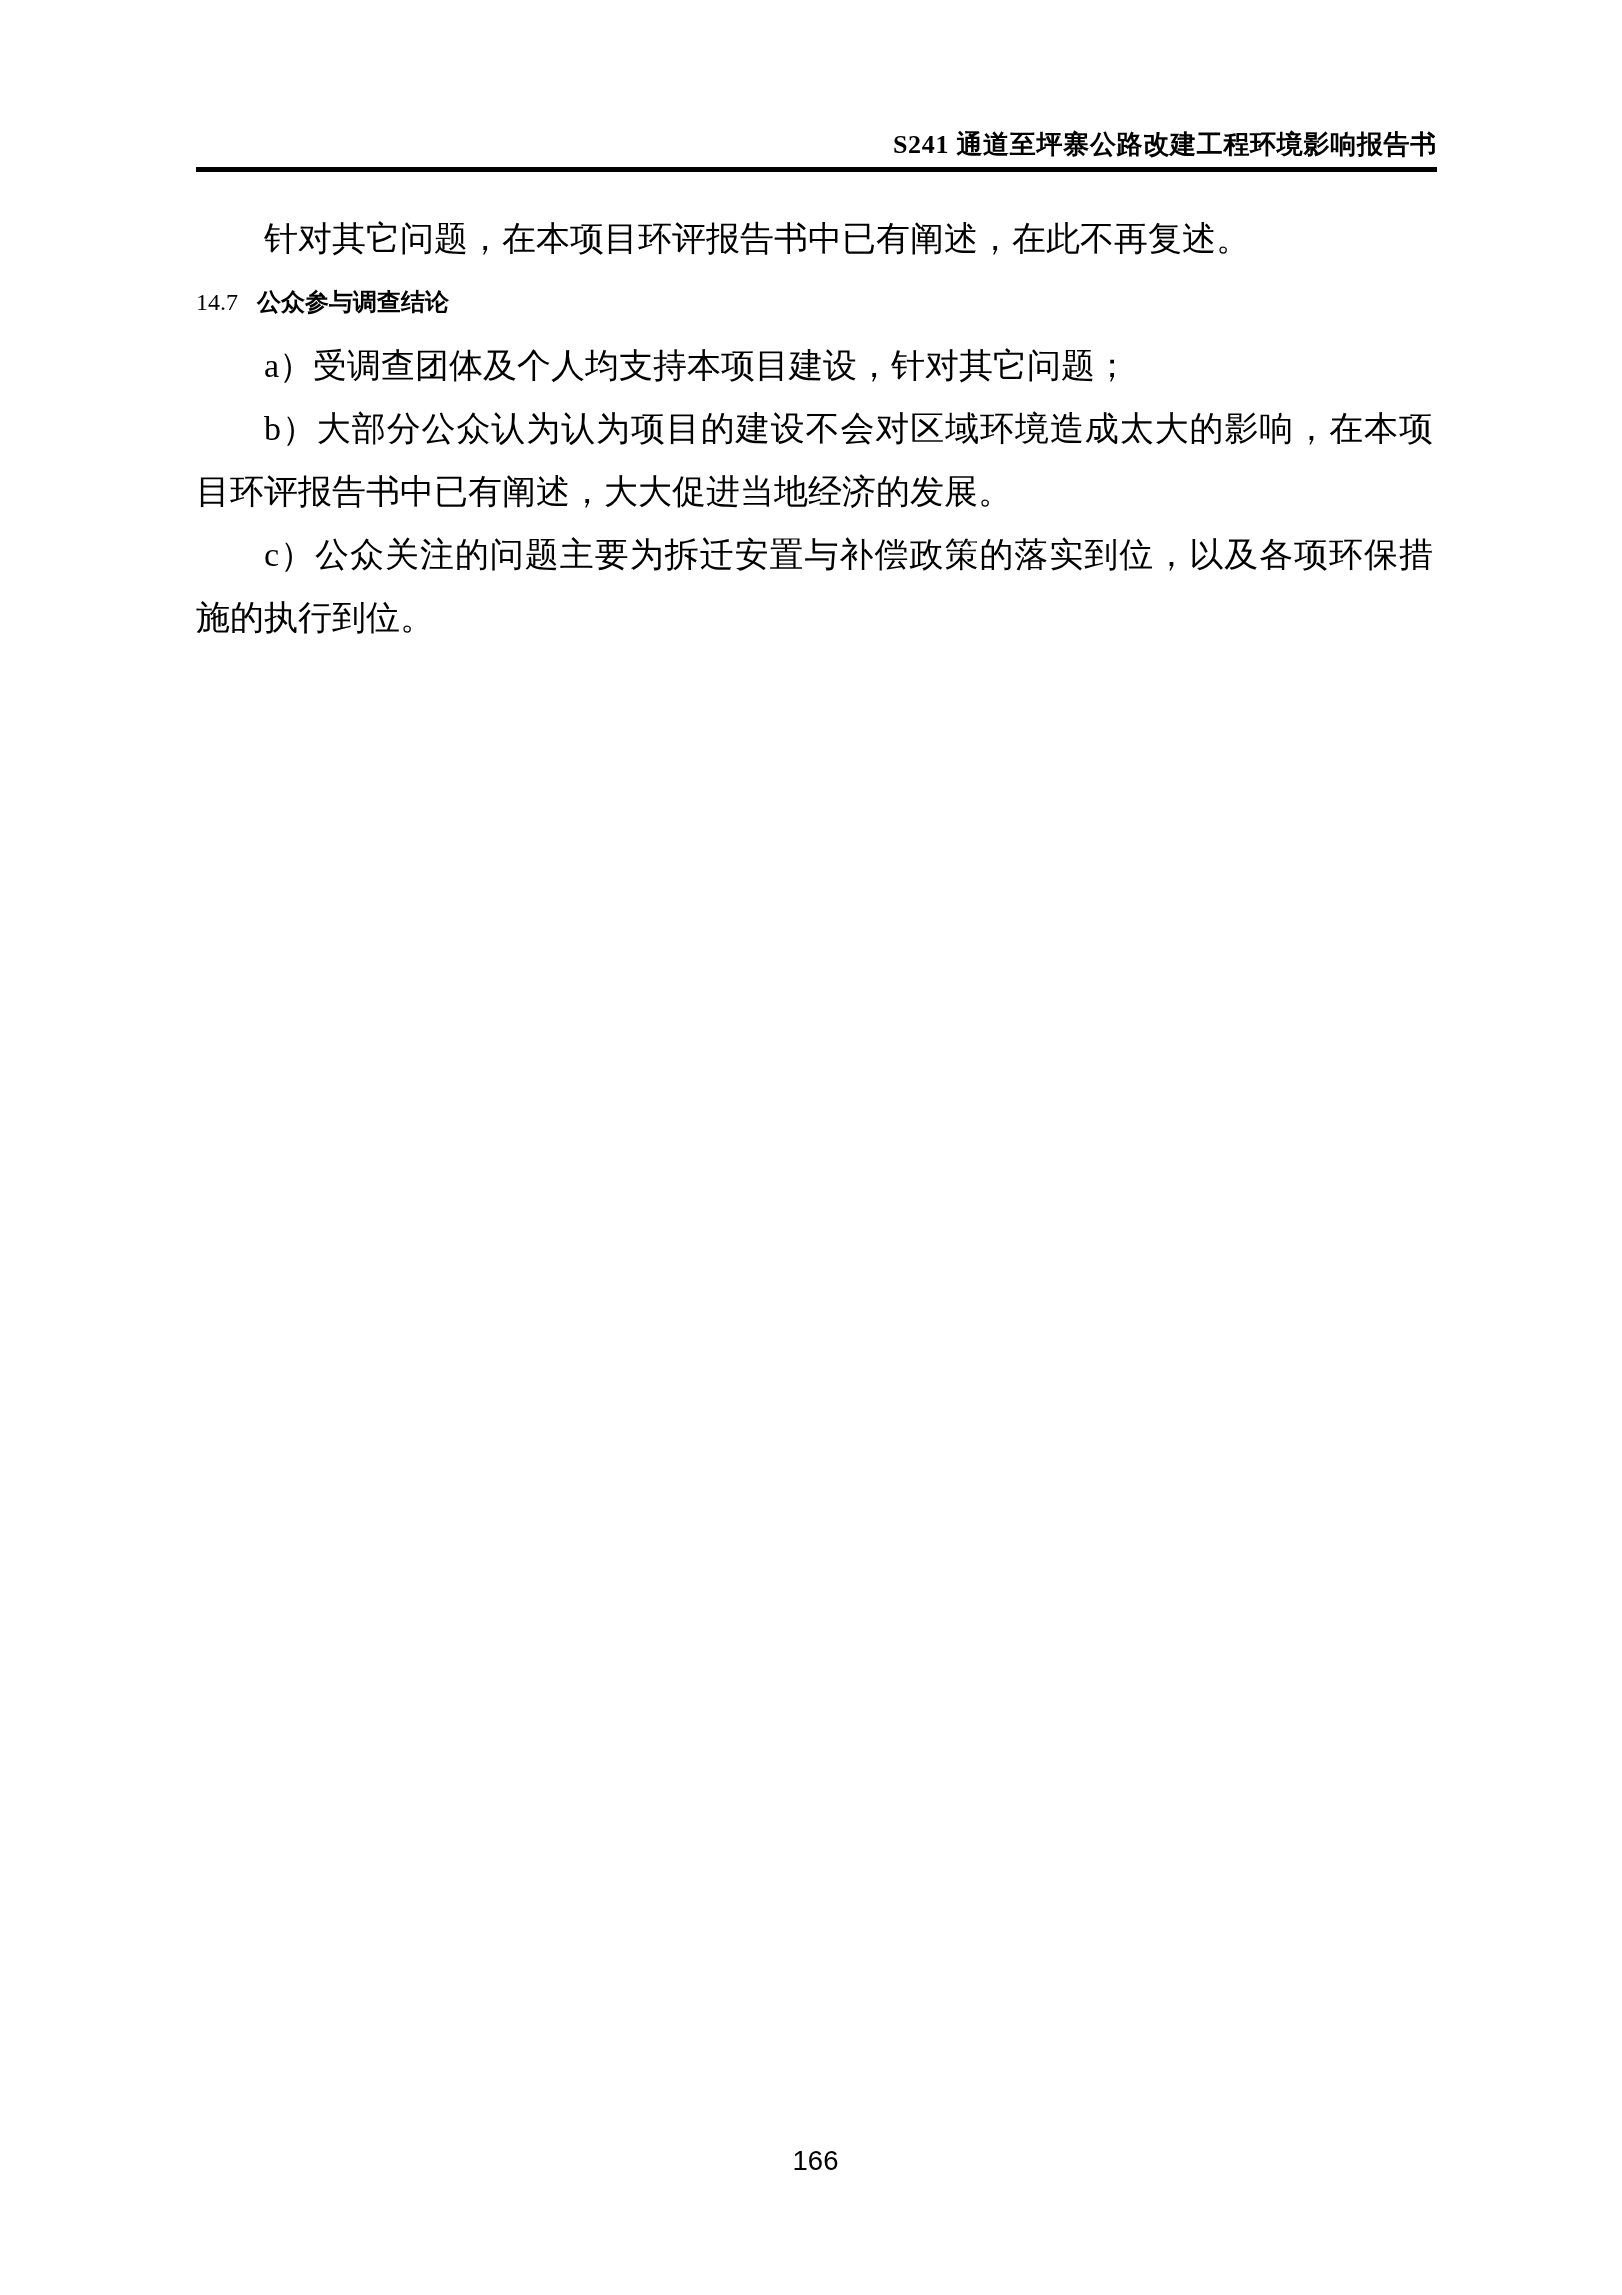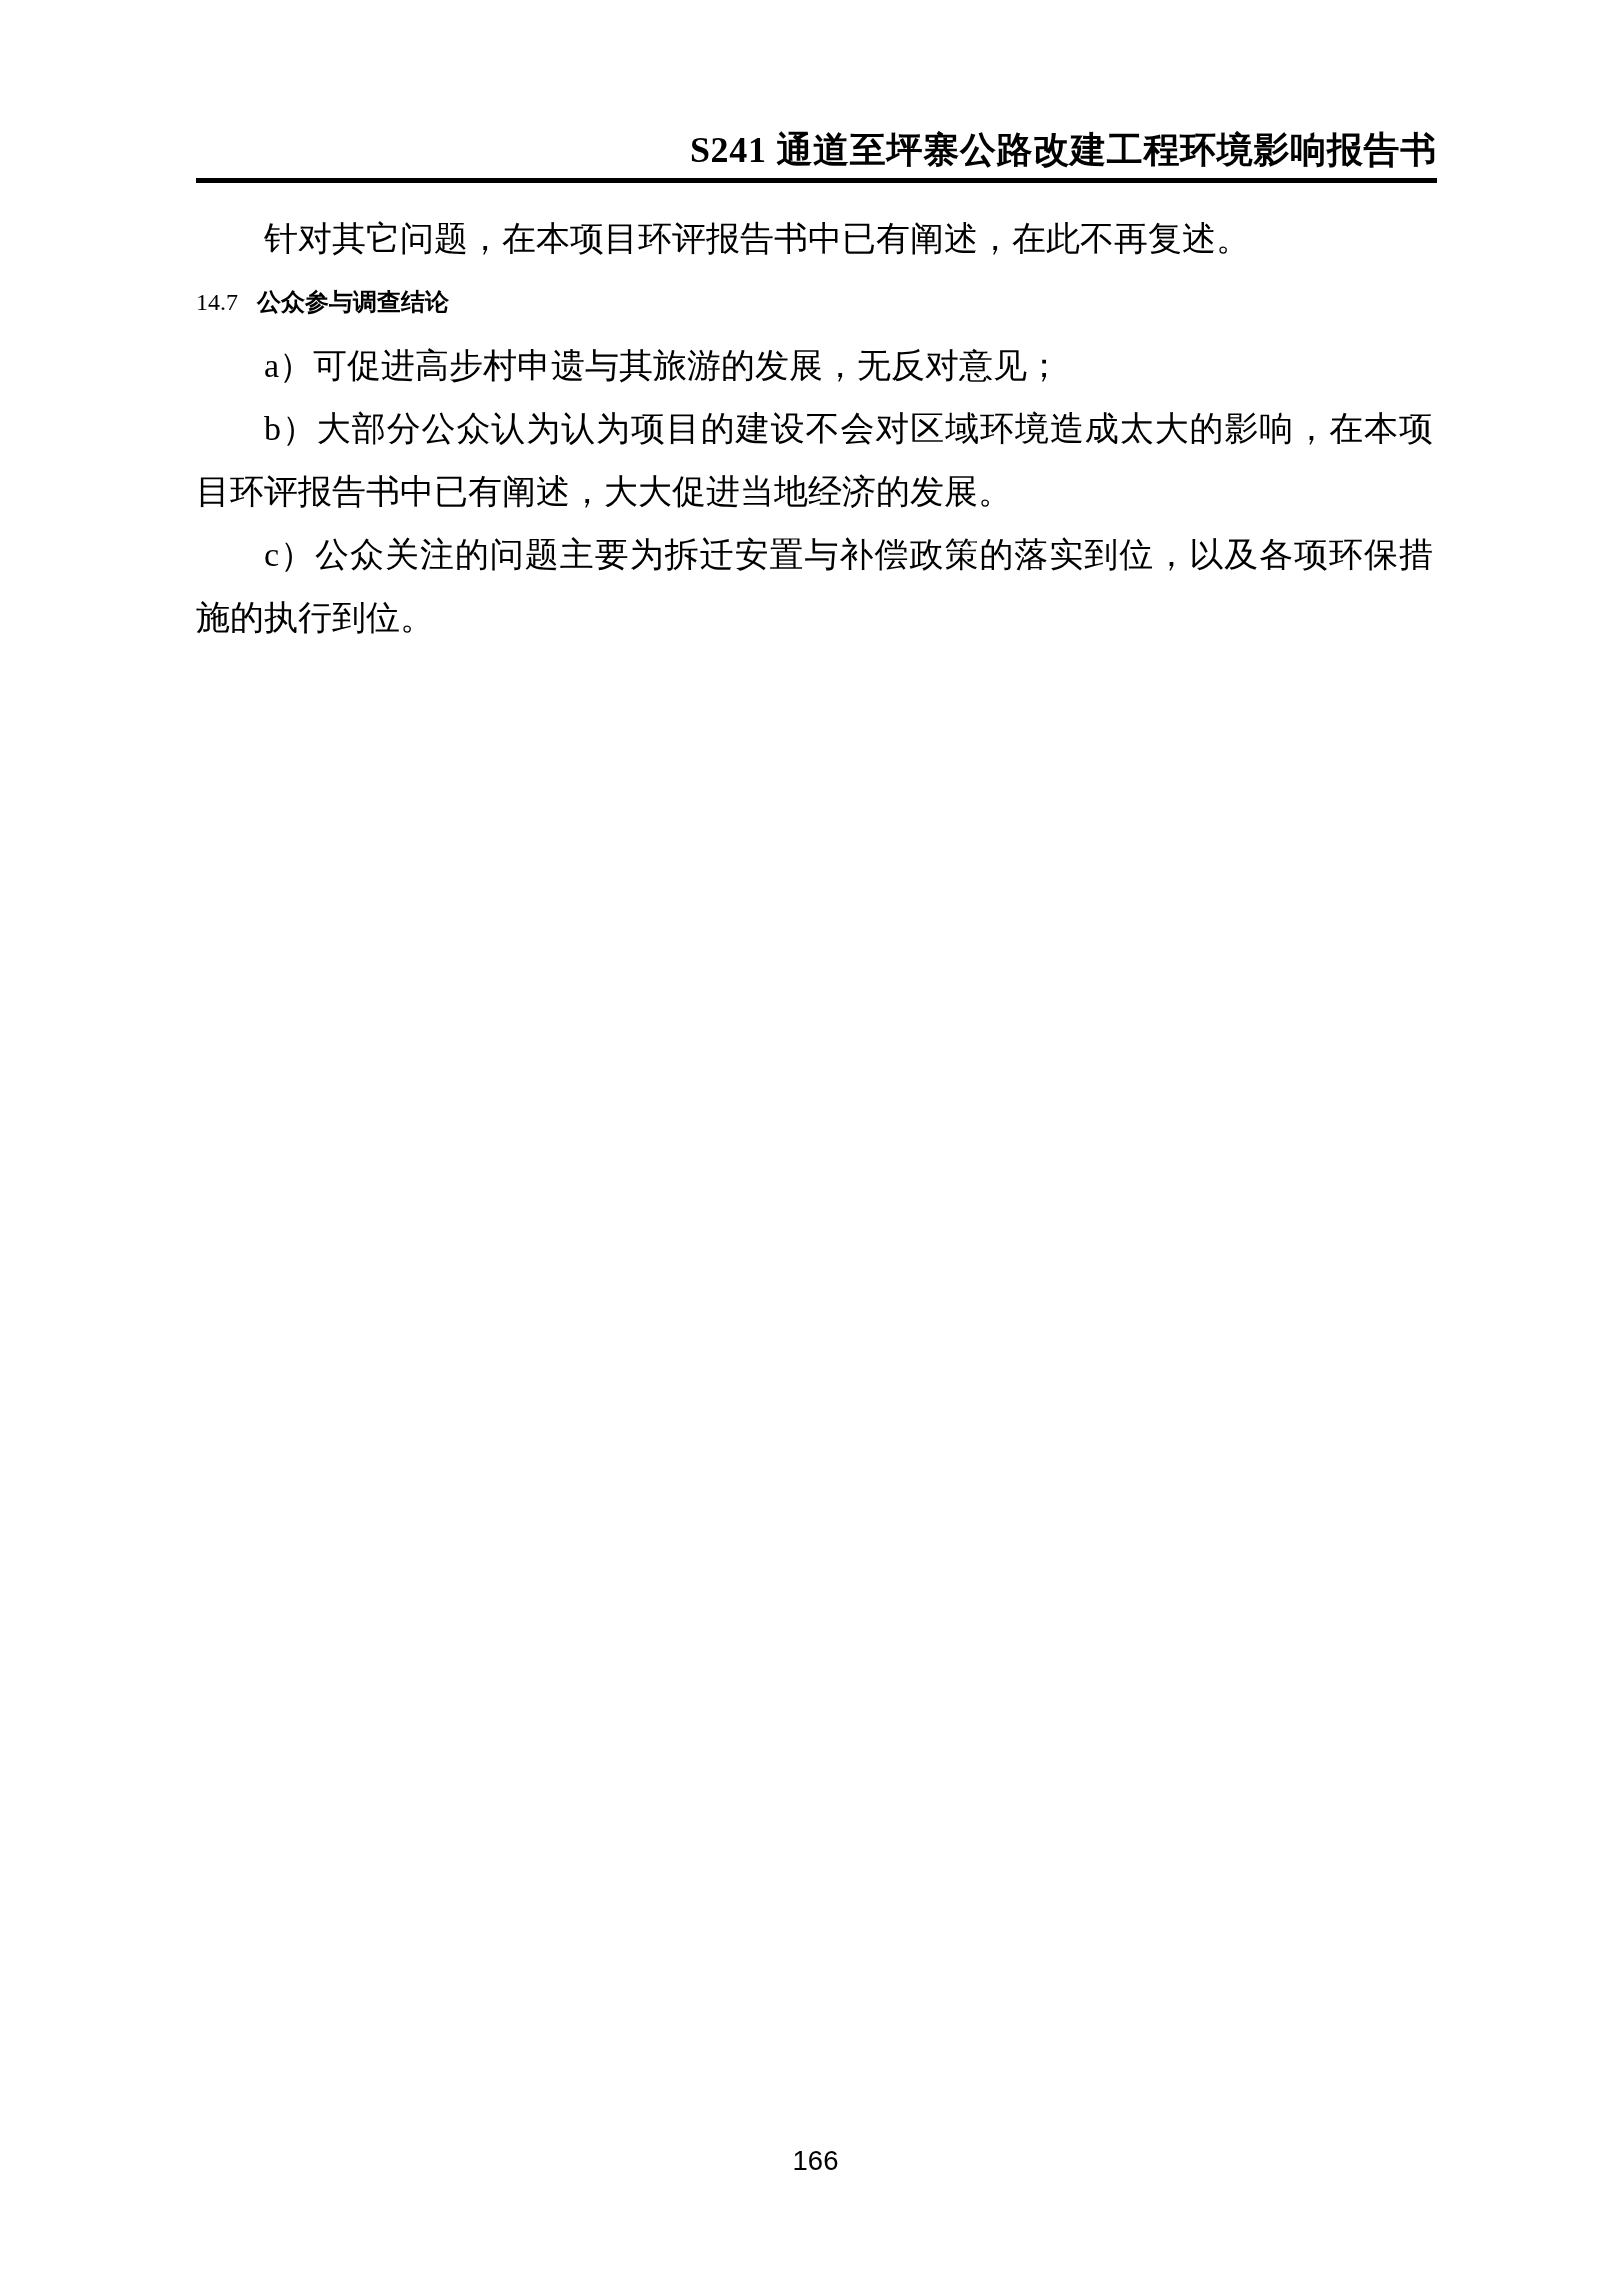--- a/index.html
+++ b/index.html
@@ -21,21 +21,21 @@
     position: absolute;
     left: 196px;
     width: 1241px;
     top: 130px;
     border-bottom: 5.2px solid #000000;
     padding-bottom: 7.9px;
   }
   .header-title {
     text-align: right;
     font-weight: bold;
-    font-size: 36px;
+    font-size: 26px;
     line-height: 1.12;
     letter-spacing: 0.7px;
   }
   
   .content {
     position: absolute;
     left: 196px;
     width: 1237px;
     top: 207px;
     font-size: 34px;
@@ -89,21 +89,21 @@
 
   <main class="content">
 
     <p class="para indent">针对其它问题，在本项目环评报告书中已有阐述，在此不再复述。</p>
 
     <h2 class="section-heading">
       <span class="sec-num">14.7</span>
       <span class="sec-title">公众参与调查结论</span>
     </h2>
 
-    <p class="para indent">a）可促进高步村申遗与其旅游的发展，无反对意见；</p>
+    <p class="para indent">a）受调查团体及个人均支持本项目建设，针对其它问题；</p>
 
     <p class="para indent">b）大部分公众认为认为项目的建设不会对区域环境造成太大的影响，在本项目环评报告书中已有阐述，大大促进当地经济的发展。</p>
 
     <p class="para indent">c）公众关注的问题主要为拆迁安置与补偿政策的落实到位，以及各项环保措施的执行到位。</p>
   </main>
 
   <footer class="page-footer">
     <span class="page-number">166</span>
   </footer>
 

